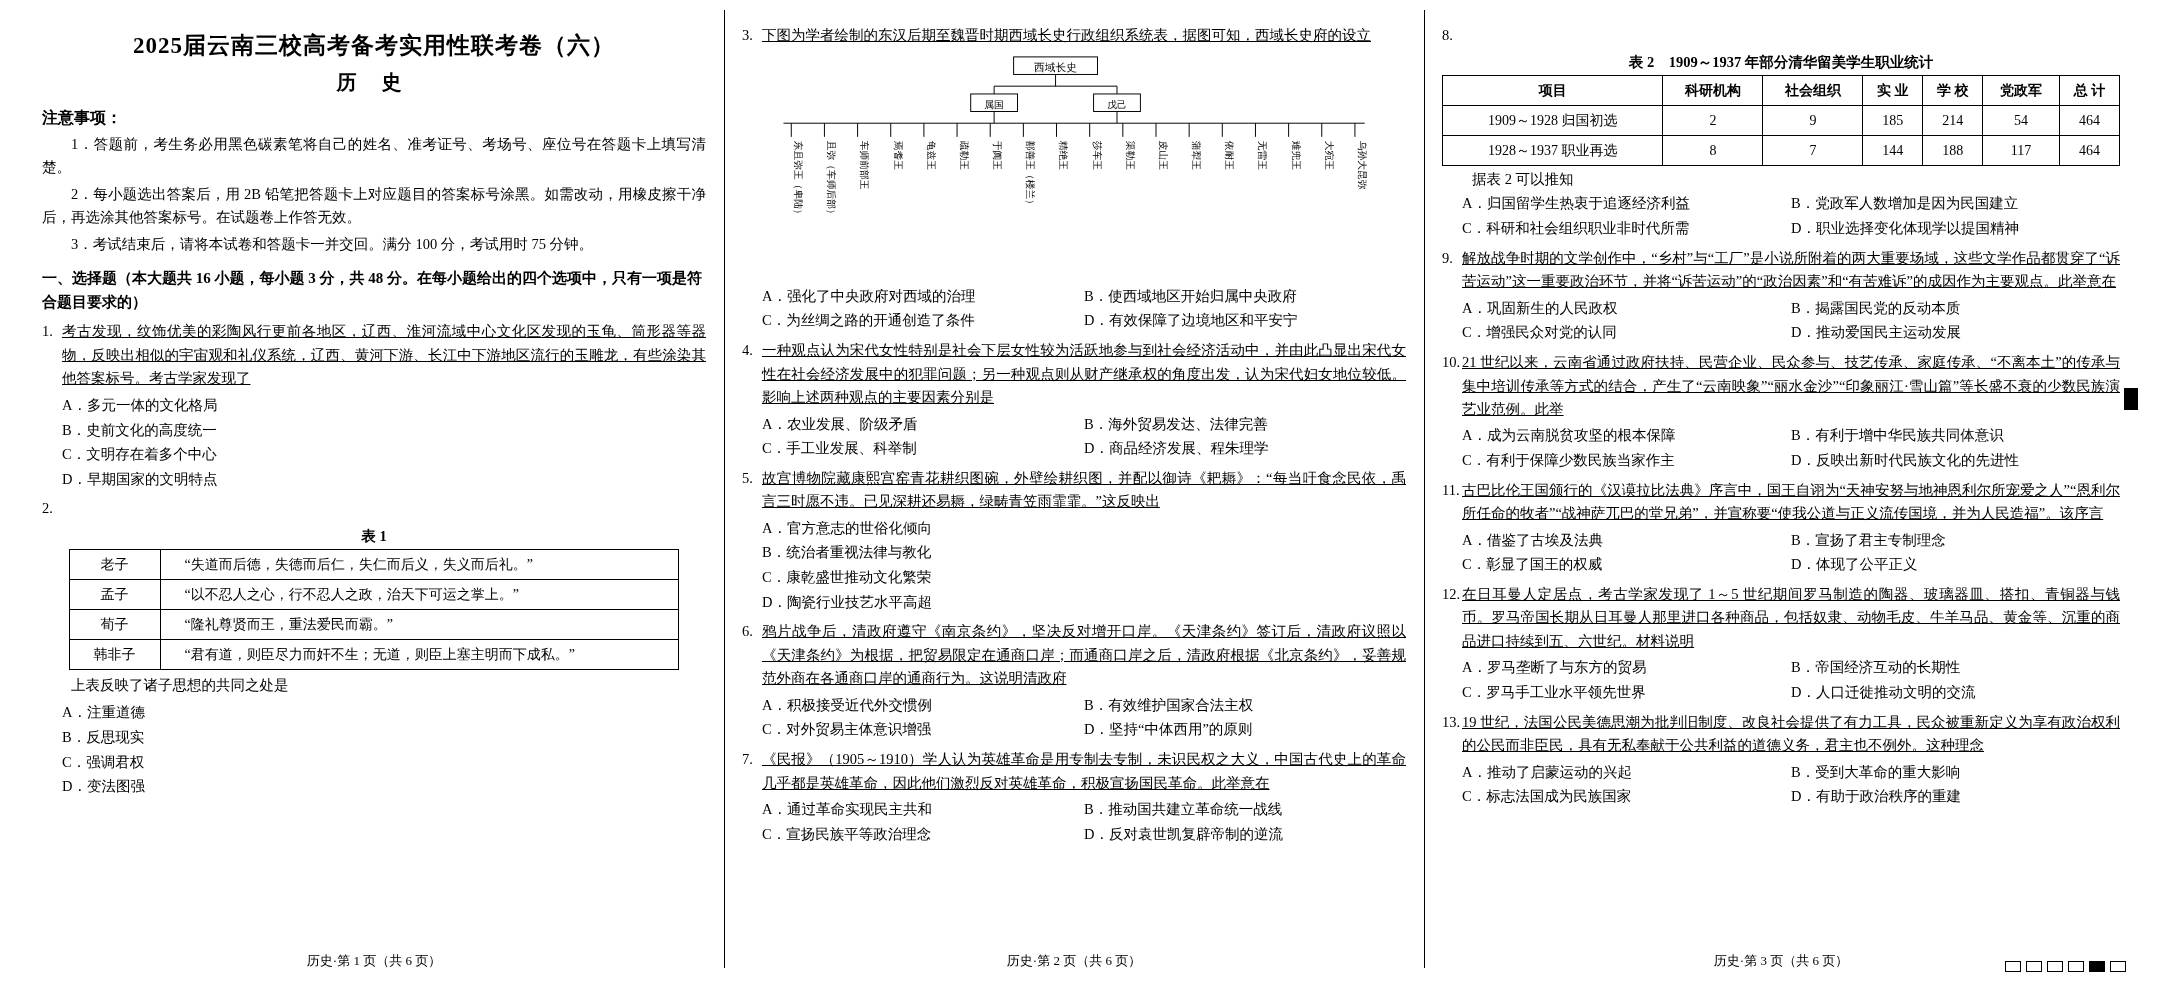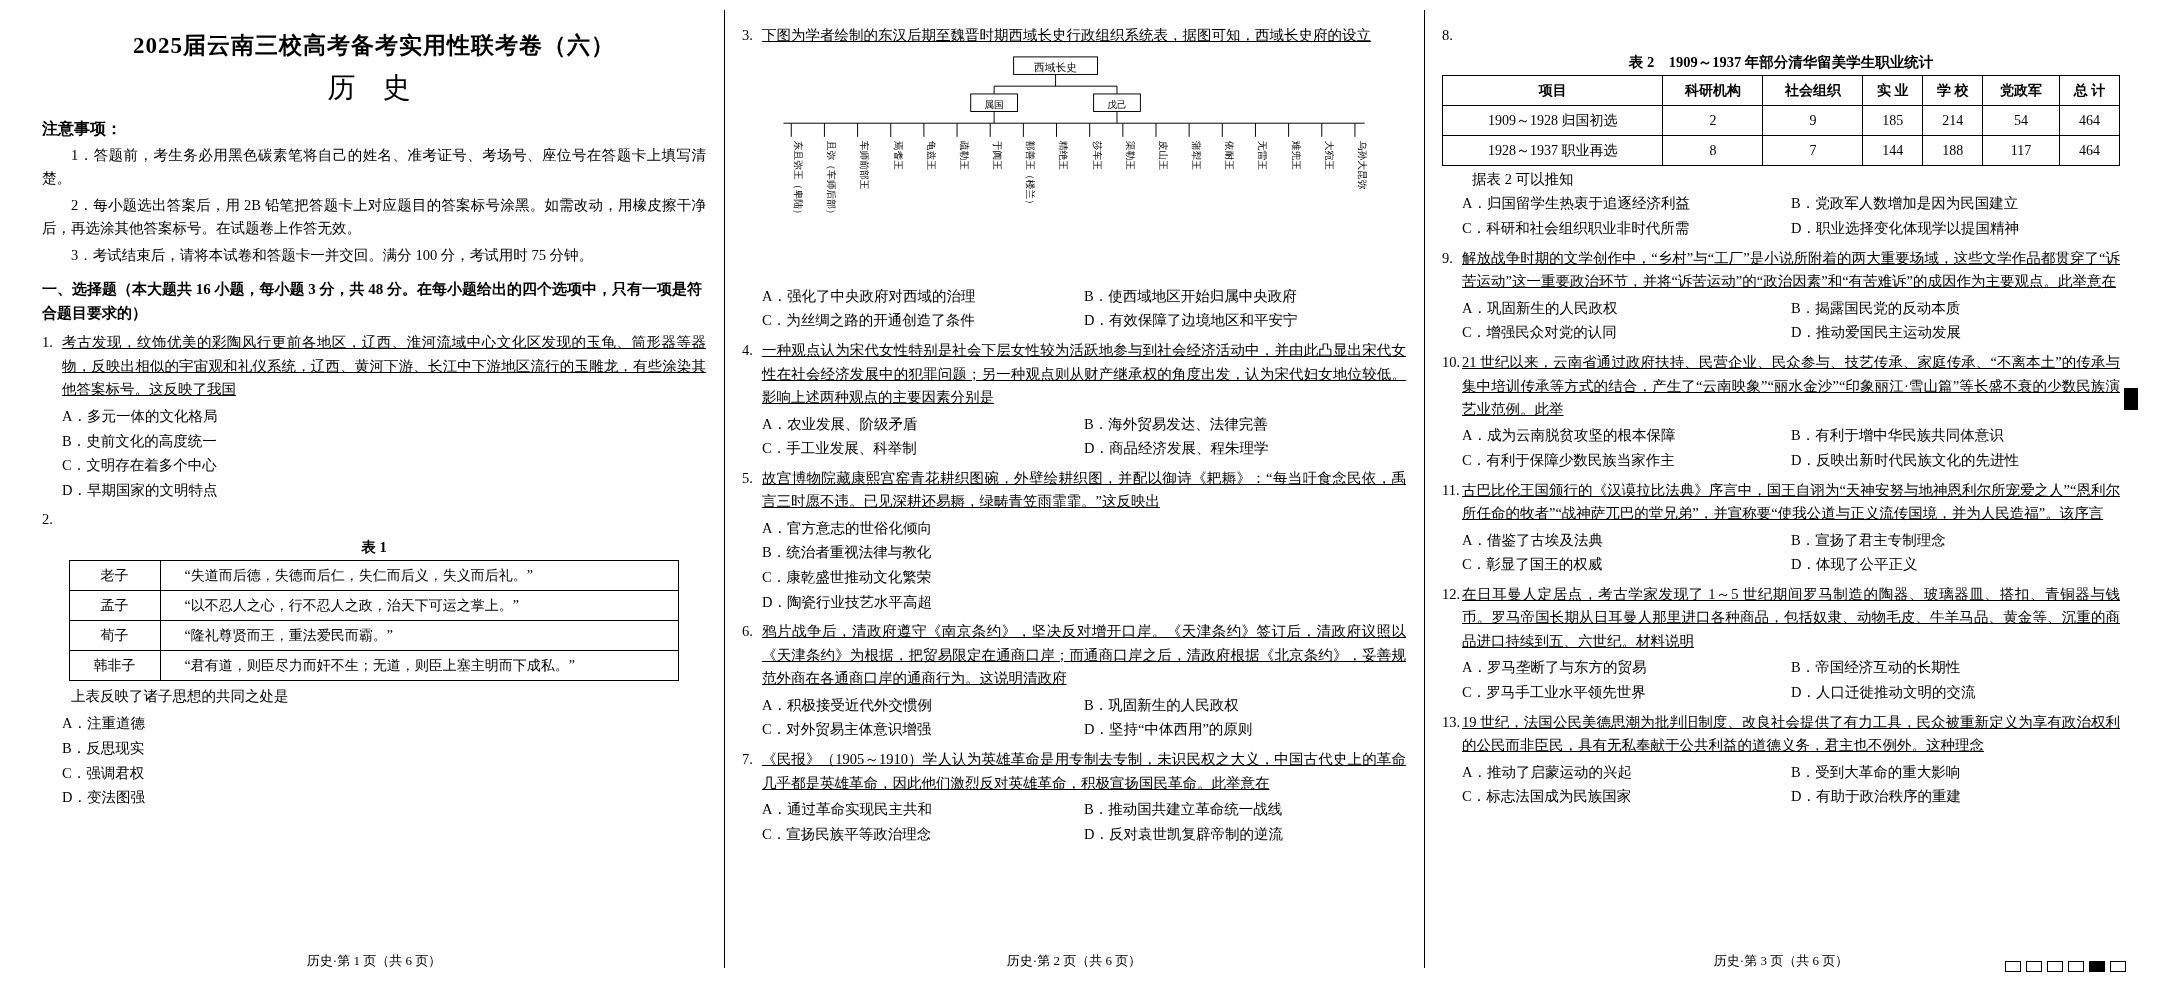--- a/index.html
+++ b/index.html
@@ -32,22 +32,22 @@
   }
   .doc-title {
     text-align: center;
     font-size: 23px;
     font-weight: bold;
     letter-spacing: 1px;
     margin: 12px 0 8px 0;
   }
   .doc-subtitle {
     text-align: center;
-    font-size: 28px;
-    font-weight: normal;
+    font-size: 20px;
+    font-weight: bold;
     letter-spacing: 10px;
     margin: 2px 0 12px 0;
   }
   .notice-head {
     font-size: 16px;
     font-weight: bold;
     margin: 8px 0 4px 0;
   }
   p, div.txt {
     font-size: 14.5px;
@@ -138,21 +138,21 @@
 
     <div class="notice-head">注意事项：</div>
     <div class="txt indent2">1．答题前，考生务必用黑色碳素笔将自己的姓名、准考证号、考场号、座位号在答题卡上填写清楚。</div>
     <div class="txt indent2">2．每小题选出答案后，用 2B 铅笔把答题卡上对应题目的答案标号涂黑。如需改动，用橡皮擦干净后，再选涂其他答案标号。在试题卷上作答无效。</div>
     <div class="txt indent2">3．考试结束后，请将本试卷和答题卡一并交回。满分 100 分，考试用时 75 分钟。</div>
 
     <div class="section-head">一、选择题（本大题共 16 小题，每小题 3 分，共 48 分。在每小题给出的四个选项中，只有一项是符合题目要求的）</div>
 
     <div class="q">
       <span class="num">1.</span>
-      <span class="body">考古发现，纹饰优美的彩陶风行更前各地区，辽西、淮河流域中心文化区发现的玉龟、筒形器等器物，反映出相似的宇宙观和礼仪系统，辽西、黄河下游、长江中下游地区流行的玉雕龙，有些涂染其他答案标号。这反映了我国</span>
+      <span class="body">考古发现，纹饰优美的彩陶风行更前各地区，辽西、淮河流域中心文化区发现的玉龟、筒形器等器物，反映出相似的宇宙观和礼仪系统，辽西、黄河下游、长江中下游地区流行的玉雕龙，有些涂染其他答案标号。考古学家发现了</span>
     </div>
     <div class="opts one">
       <div class="opt">A．多元一体的文化格局</div>
       <div class="opt">B．史前文化的高度统一</div>
       <div class="opt">C．文明存在着多个中心</div>
       <div class="opt">D．早期国家的文明特点</div>
     </div>
 
     <div class="q">
       <span class="num">2.</span>
@@ -291,21 +291,21 @@
       <div class="opt">C．康乾盛世推动文化繁荣</div>
       <div class="opt">D．陶瓷行业技艺水平高超</div>
     </div>
 
     <div class="q">
       <span class="num">6.</span>
       <span class="body">鸦片战争后，清政府遵守《南京条约》，坚决反对增开口岸。《天津条约》签订后，清政府议照以《天津条约》为根据，把贸易限定在通商口岸；而通商口岸之后，清政府根据《北京条约》，妥善规范外商在各通商口岸的通商行为。这说明清政府</span>
     </div>
     <div class="opts two">
       <div class="opt">A．积极接受近代外交惯例</div>
-      <div class="opt">B．巩固新生的人民政权</div>
+      <div class="opt">B．有效维护国家合法主权</div>
       <div class="opt">C．对外贸易主体意识增强</div>
       <div class="opt">D．坚持“中体西用”的原则</div>
     </div>
 
     <div class="q">
       <span class="num">7.</span>
       <span class="body">《民报》（1905～1910）学人认为英雄革命是用专制去专制，未识民权之大义，中国古代史上的革命几乎都是英雄革命，因此他们激烈反对英雄革命，积极宣扬国民革命。此举意在</span>
     </div>
     <div class="opts two">
       <div class="opt">A．通过革命实现民主共和</div>

